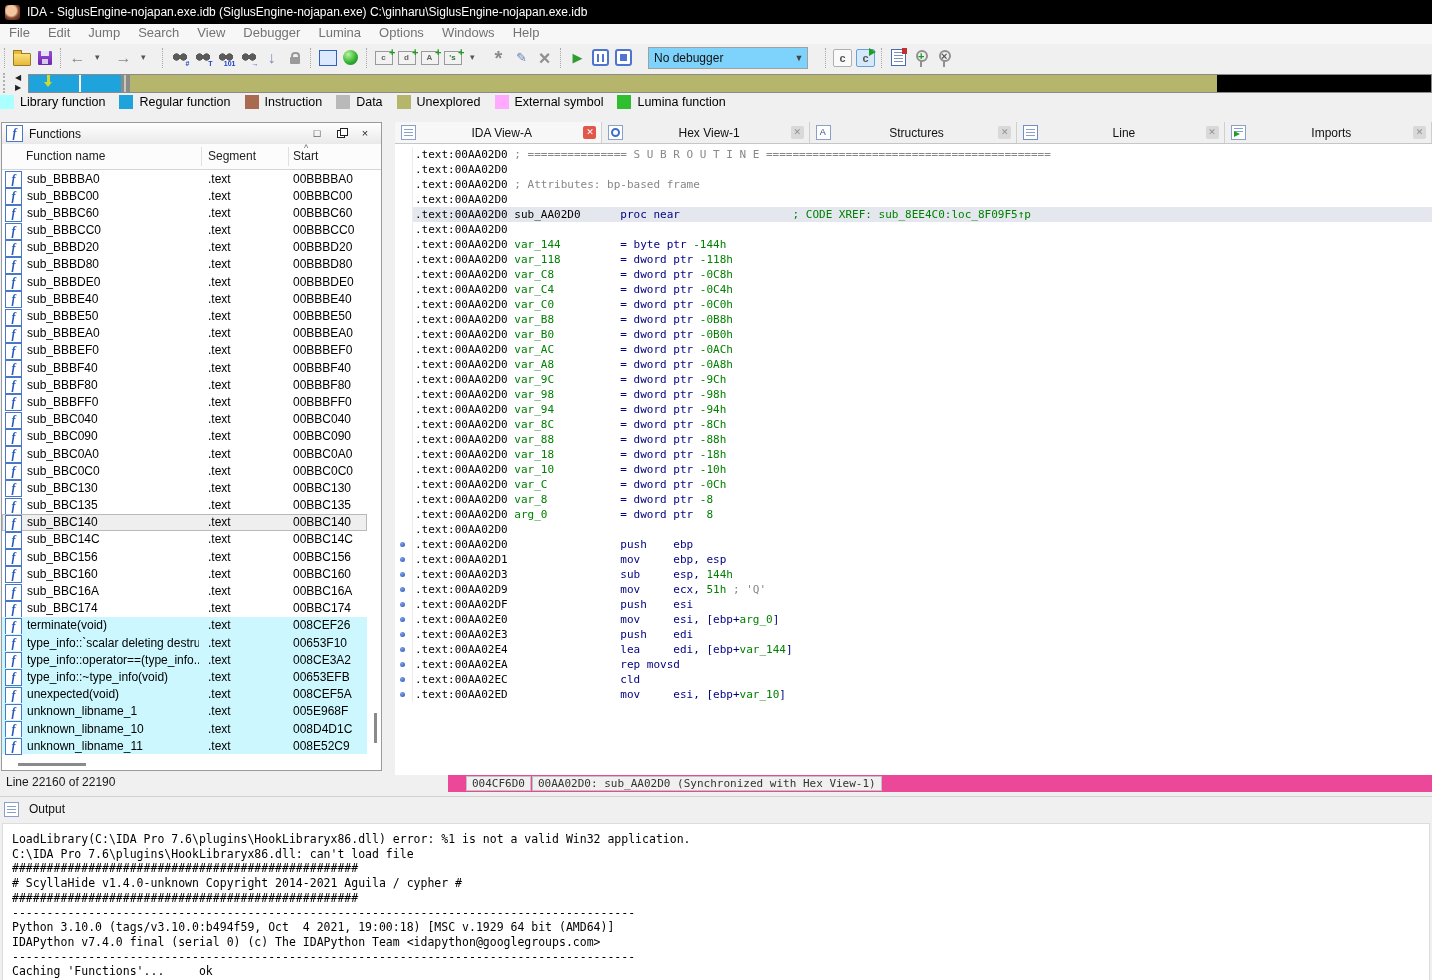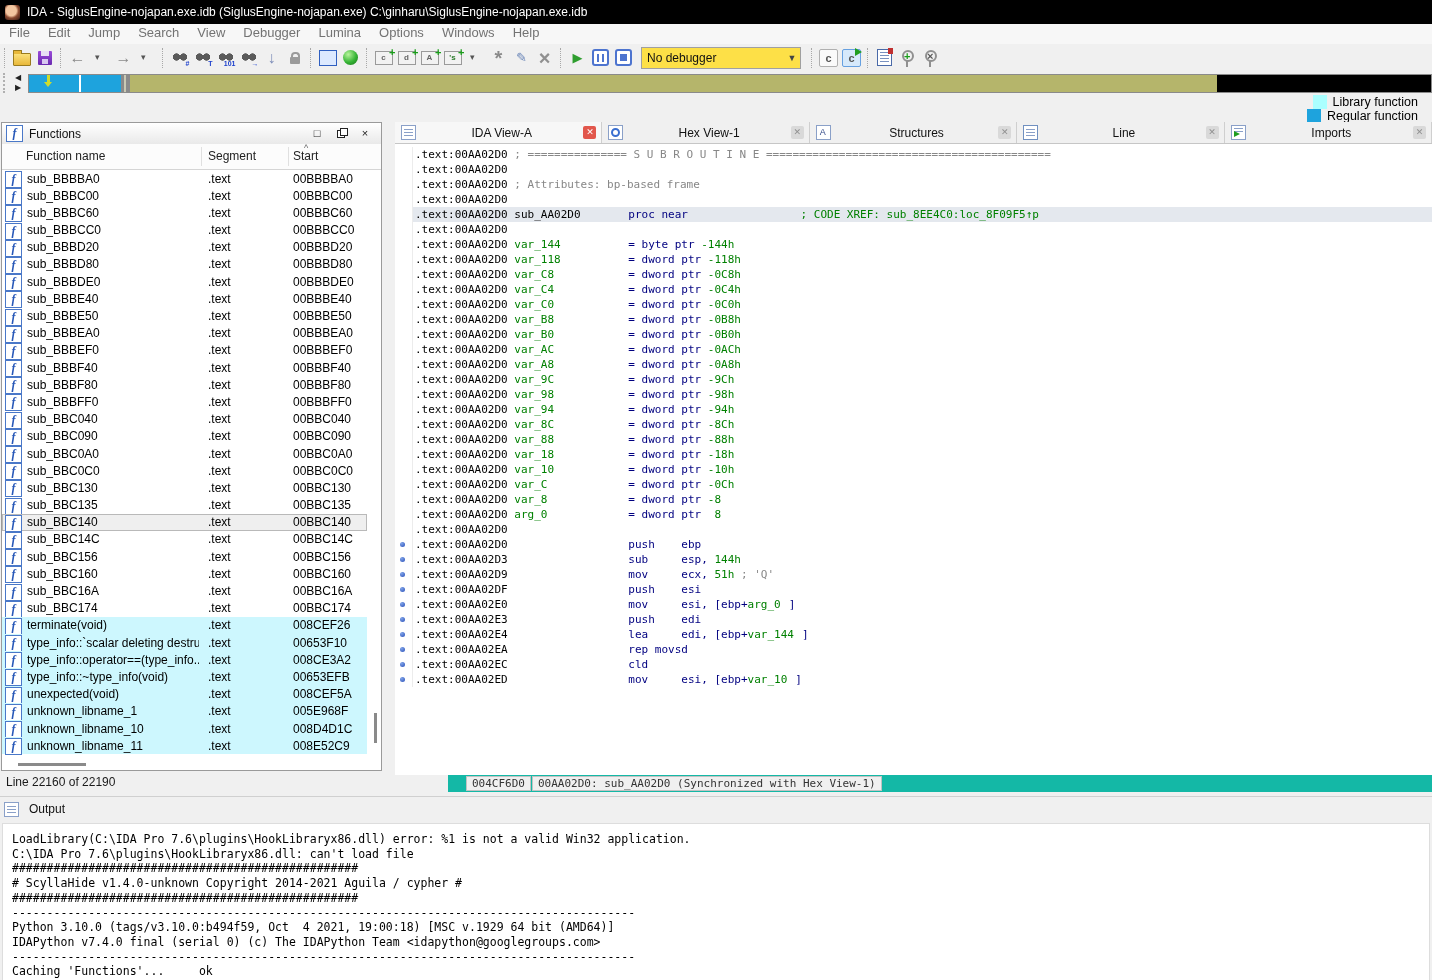--- a/index.html
+++ b/index.html
@@ -61,38 +61,38 @@
   .cflag::after{content:"";position:absolute;right:-2px;top:-2px;border-top:4px solid transparent;
       border-bottom:4px solid transparent;border-left:7px solid #1f9e1f;}
   .i-modules-icon{width:13px;height:15px;background:#fff;border:1px solid #4a6aa8;position:relative;}
   .i-modules-icon::before{content:"";position:absolute;inset:2px;
       background:repeating-linear-gradient(#7a92c0 0 1px,transparent 1px 3px);}
   .i-modules-icon::after{content:"";position:absolute;right:-2px;top:-2px;width:5px;height:6px;background:#c03030;}
   .keyper{width:8px;height:8px;border:2px solid #909090;border-radius:50%;position:relative;margin-top:-4px;}
   .keyper::before{content:"";position:absolute;left:2px;top:8px;width:2px;height:7px;background:#909090;}
   .badge-plus::after{content:"+";position:absolute;top:-2px;right:1px;color:#1a9e1a;font-size:11px;font-weight:bold;}
   .badge-x::after{content:"\00d7";position:absolute;top:-2px;right:1px;color:#555;font-size:11px;font-weight:bold;}
-  #dbgcombo{height:20px;width:158px;background:#fde047;border:1px solid #a0a0a0;margin:0 6px;display:flex;
+  #dbgcombo{height:20px;width:158px;background:#7dd3fc;border:1px solid #a0a0a0;margin:0 13px;display:flex;
       align-items:center;font-size:12px;color:#111;}
   #dbgcombo .val{flex:1;padding-left:5px;}
   #dbgcombo .arr{width:16px;text-align:center;color:#444;font-size:9px;}
   
   #navrow{position:absolute;left:0;top:71px;width:100%;height:24px;background:#f0f0f0;}
   .vgrip{position:absolute;left:3px;top:2px;bottom:2px;border-left:2px dotted #b0b0b0;}
   #navarrows{position:absolute;left:12px;top:2px;width:12px;height:20px;font-size:8px;color:#222;
       display:flex;flex-direction:column;align-items:center;line-height:10px;}
   #navband{position:absolute;left:28px;top:3px;right:0;height:17px;border:1px solid #8a8a8a;
       display:flex;overflow:hidden;}
   .navseg{height:100%;flex:none;}
   #navmarker{position:absolute;left:47px;top:4px;width:3px;height:7px;background:#ccdc2e;}
   #navmarker::after{content:"";position:absolute;left:-3px;top:7px;border-left:4.5px solid transparent;
       border-right:4.5px solid transparent;border-top:5px solid #ccdc2e;}
   
   #legend{position:absolute;left:0;top:95px;width:100%;height:23px;background:#f0f0f0;display:flex;
-      align-items:flex-end;font-size:12.5px;color:#000;padding-left:30px;box-sizing:border-box;flex-direction:column;}
+      align-items:flex-start;font-size:12.5px;color:#000;box-sizing:border-box;}
   .lgsw{width:14px;height:14px;margin-right:6px;flex:none;}
   .lgitem{display:flex;align-items:center;margin-right:14px;}
   
   #funcwin{position:absolute;left:1px;top:122px;width:381px;height:649px;background:#fff;
       border:1px solid #9a9a9a;box-sizing:border-box;}
   .wtitle{height:21px;background:linear-gradient(#ffffff,#e9e9e9);border-bottom:1px solid #c8c8c8;
       display:flex;align-items:center;font-size:12px;color:#111;}
   .ficon{width:15px;height:15px;border:1px solid #4a78c8;background:#fff;color:#2858b8;text-align:center;
       line-height:14px;font-family:"Liberation Serif",serif;font-style:italic;font-weight:bold;
       font-size:12px;flex:none;}
@@ -145,23 +145,23 @@
   .tab.active .tclose{background:#e2574c;color:#fff;}
   #disasm{position:absolute;left:0;top:22px;right:0;bottom:0;background:#fff;overflow:hidden;
       font-family:"DejaVu Sans Mono","Liberation Mono",monospace;font-size:11px;line-height:15px;
       padding-top:3px;}
   .dline{height:15px;display:flex;white-space:pre;}
   .dmargin{width:17px;flex:none;position:relative;background:#fff;border-right:1px solid #ececec;}
   .dmargin.dot::before{content:"";position:absolute;left:5px;top:5px;width:5px;height:5px;border-radius:50%;
       background:radial-gradient(circle at 35% 30%,#7fa3e8,#2a50b8);}
   .dtext{flex:1;padding-left:2px;color:#000;}
   .dline.hl .dtext{background:#e4e8ee;}
-  .t-k{color:#000080;margin-left:8px;} .t-g{color:#008000;} .t-c{color:#878787;} .t-b{color:#000;}
-  
-  #dstatus{position:absolute;left:448px;top:775px;right:0;height:17px;background:#14b8a6;display:flex;
+  .t-k{color:#000080;} .t-g{color:#008000;} .t-c{color:#878787;} .t-b{color:#000;}
+  
+  #dstatus{position:absolute;left:448px;top:775px;right:0;height:17px;background:#ec4899;display:flex;
       align-items:center;font-family:"DejaVu Sans Mono","Liberation Mono",monospace;font-size:11px;color:#333;}
   .scell{border:1px solid #c2c2c2;height:13px;display:flex;align-items:center;padding:0 5px;
       background:#f0f0f0;margin-right:1px;}
   .scell:first-child{margin-left:18px;}
   
   #outputwin{position:absolute;left:0;top:796px;width:100%;height:184px;background:#f0f0f0;
       border-top:1px solid #d0d0d0;}
   #outhead{height:24px;display:flex;align-items:center;font-size:12px;color:#111;}
   #outhead .ti{margin-left:4px;}
   #outbody{position:absolute;left:2px;right:2px;top:26px;bottom:0;background:#fff;border:1px solid #ddd;
@@ -623,20 +623,21 @@
         <div class="dline"><span class="dmargin"></span><span class="dtext"><span class="t-b">.text:00AA02D0 </span><span class="t-g">var_94          </span><span class="t-k">= dword ptr </span><span class="t-g">-94h</span></span></div>
         <div class="dline"><span class="dmargin"></span><span class="dtext"><span class="t-b">.text:00AA02D0 </span><span class="t-g">var_8C          </span><span class="t-k">= dword ptr </span><span class="t-g">-8Ch</span></span></div>
         <div class="dline"><span class="dmargin"></span><span class="dtext"><span class="t-b">.text:00AA02D0 </span><span class="t-g">var_88          </span><span class="t-k">= dword ptr </span><span class="t-g">-88h</span></span></div>
         <div class="dline"><span class="dmargin"></span><span class="dtext"><span class="t-b">.text:00AA02D0 </span><span class="t-g">var_18          </span><span class="t-k">= dword ptr </span><span class="t-g">-18h</span></span></div>
         <div class="dline"><span class="dmargin"></span><span class="dtext"><span class="t-b">.text:00AA02D0 </span><span class="t-g">var_10          </span><span class="t-k">= dword ptr </span><span class="t-g">-10h</span></span></div>
         <div class="dline"><span class="dmargin"></span><span class="dtext"><span class="t-b">.text:00AA02D0 </span><span class="t-g">var_C           </span><span class="t-k">= dword ptr </span><span class="t-g">-0Ch</span></span></div>
         <div class="dline"><span class="dmargin"></span><span class="dtext"><span class="t-b">.text:00AA02D0 </span><span class="t-g">var_8           </span><span class="t-k">= dword ptr </span><span class="t-g">-8</span></span></div>
         <div class="dline"><span class="dmargin"></span><span class="dtext"><span class="t-b">.text:00AA02D0 </span><span class="t-g">arg_0           </span><span class="t-k">= dword ptr  </span><span class="t-g">8</span></span></div>
         <div class="dline"><span class="dmargin"></span><span class="dtext"><span class="t-b">.text:00AA02D0 </span></span></div>
         <div class="dline"><span class="dmargin dot"></span><span class="dtext"><span class="t-b">.text:00AA02D0 </span><span class="t-k">                push    ebp</span></span></div>
+        <div class="dline"><span class="dmargin dot"></span><span class="dtext"><span class="t-b">.text:00AA02D1 </span><span class="t-k">                mov     ebp, esp</span></span></div>
         <div class="dline"><span class="dmargin dot"></span><span class="dtext"><span class="t-b">.text:00AA02D3 </span><span class="t-k">                sub     esp, </span><span class="t-g">144h</span></span></div>
         <div class="dline"><span class="dmargin dot"></span><span class="dtext"><span class="t-b">.text:00AA02D9 </span><span class="t-k">                mov     ecx, </span><span class="t-g">51h</span><span class="t-c"> ; 'Q'</span></span></div>
         <div class="dline"><span class="dmargin dot"></span><span class="dtext"><span class="t-b">.text:00AA02DF </span><span class="t-k">                push    esi</span></span></div>
         <div class="dline"><span class="dmargin dot"></span><span class="dtext"><span class="t-b">.text:00AA02E0 </span><span class="t-k">                mov     esi, [ebp+</span><span class="t-g">arg_0</span><span class="t-k">]</span></span></div>
         <div class="dline"><span class="dmargin dot"></span><span class="dtext"><span class="t-b">.text:00AA02E3 </span><span class="t-k">                push    edi</span></span></div>
         <div class="dline"><span class="dmargin dot"></span><span class="dtext"><span class="t-b">.text:00AA02E4 </span><span class="t-k">                lea     edi, [ebp+</span><span class="t-g">var_144</span><span class="t-k">]</span></span></div>
         <div class="dline"><span class="dmargin dot"></span><span class="dtext"><span class="t-b">.text:00AA02EA </span><span class="t-k">                rep movsd</span></span></div>
         <div class="dline"><span class="dmargin dot"></span><span class="dtext"><span class="t-b">.text:00AA02EC </span><span class="t-k">                cld</span></span></div>
         <div class="dline"><span class="dmargin dot"></span><span class="dtext"><span class="t-b">.text:00AA02ED </span><span class="t-k">                mov     esi, [ebp+</span><span class="t-g">var_10</span><span class="t-k">]</span></span></div>
       </div>

